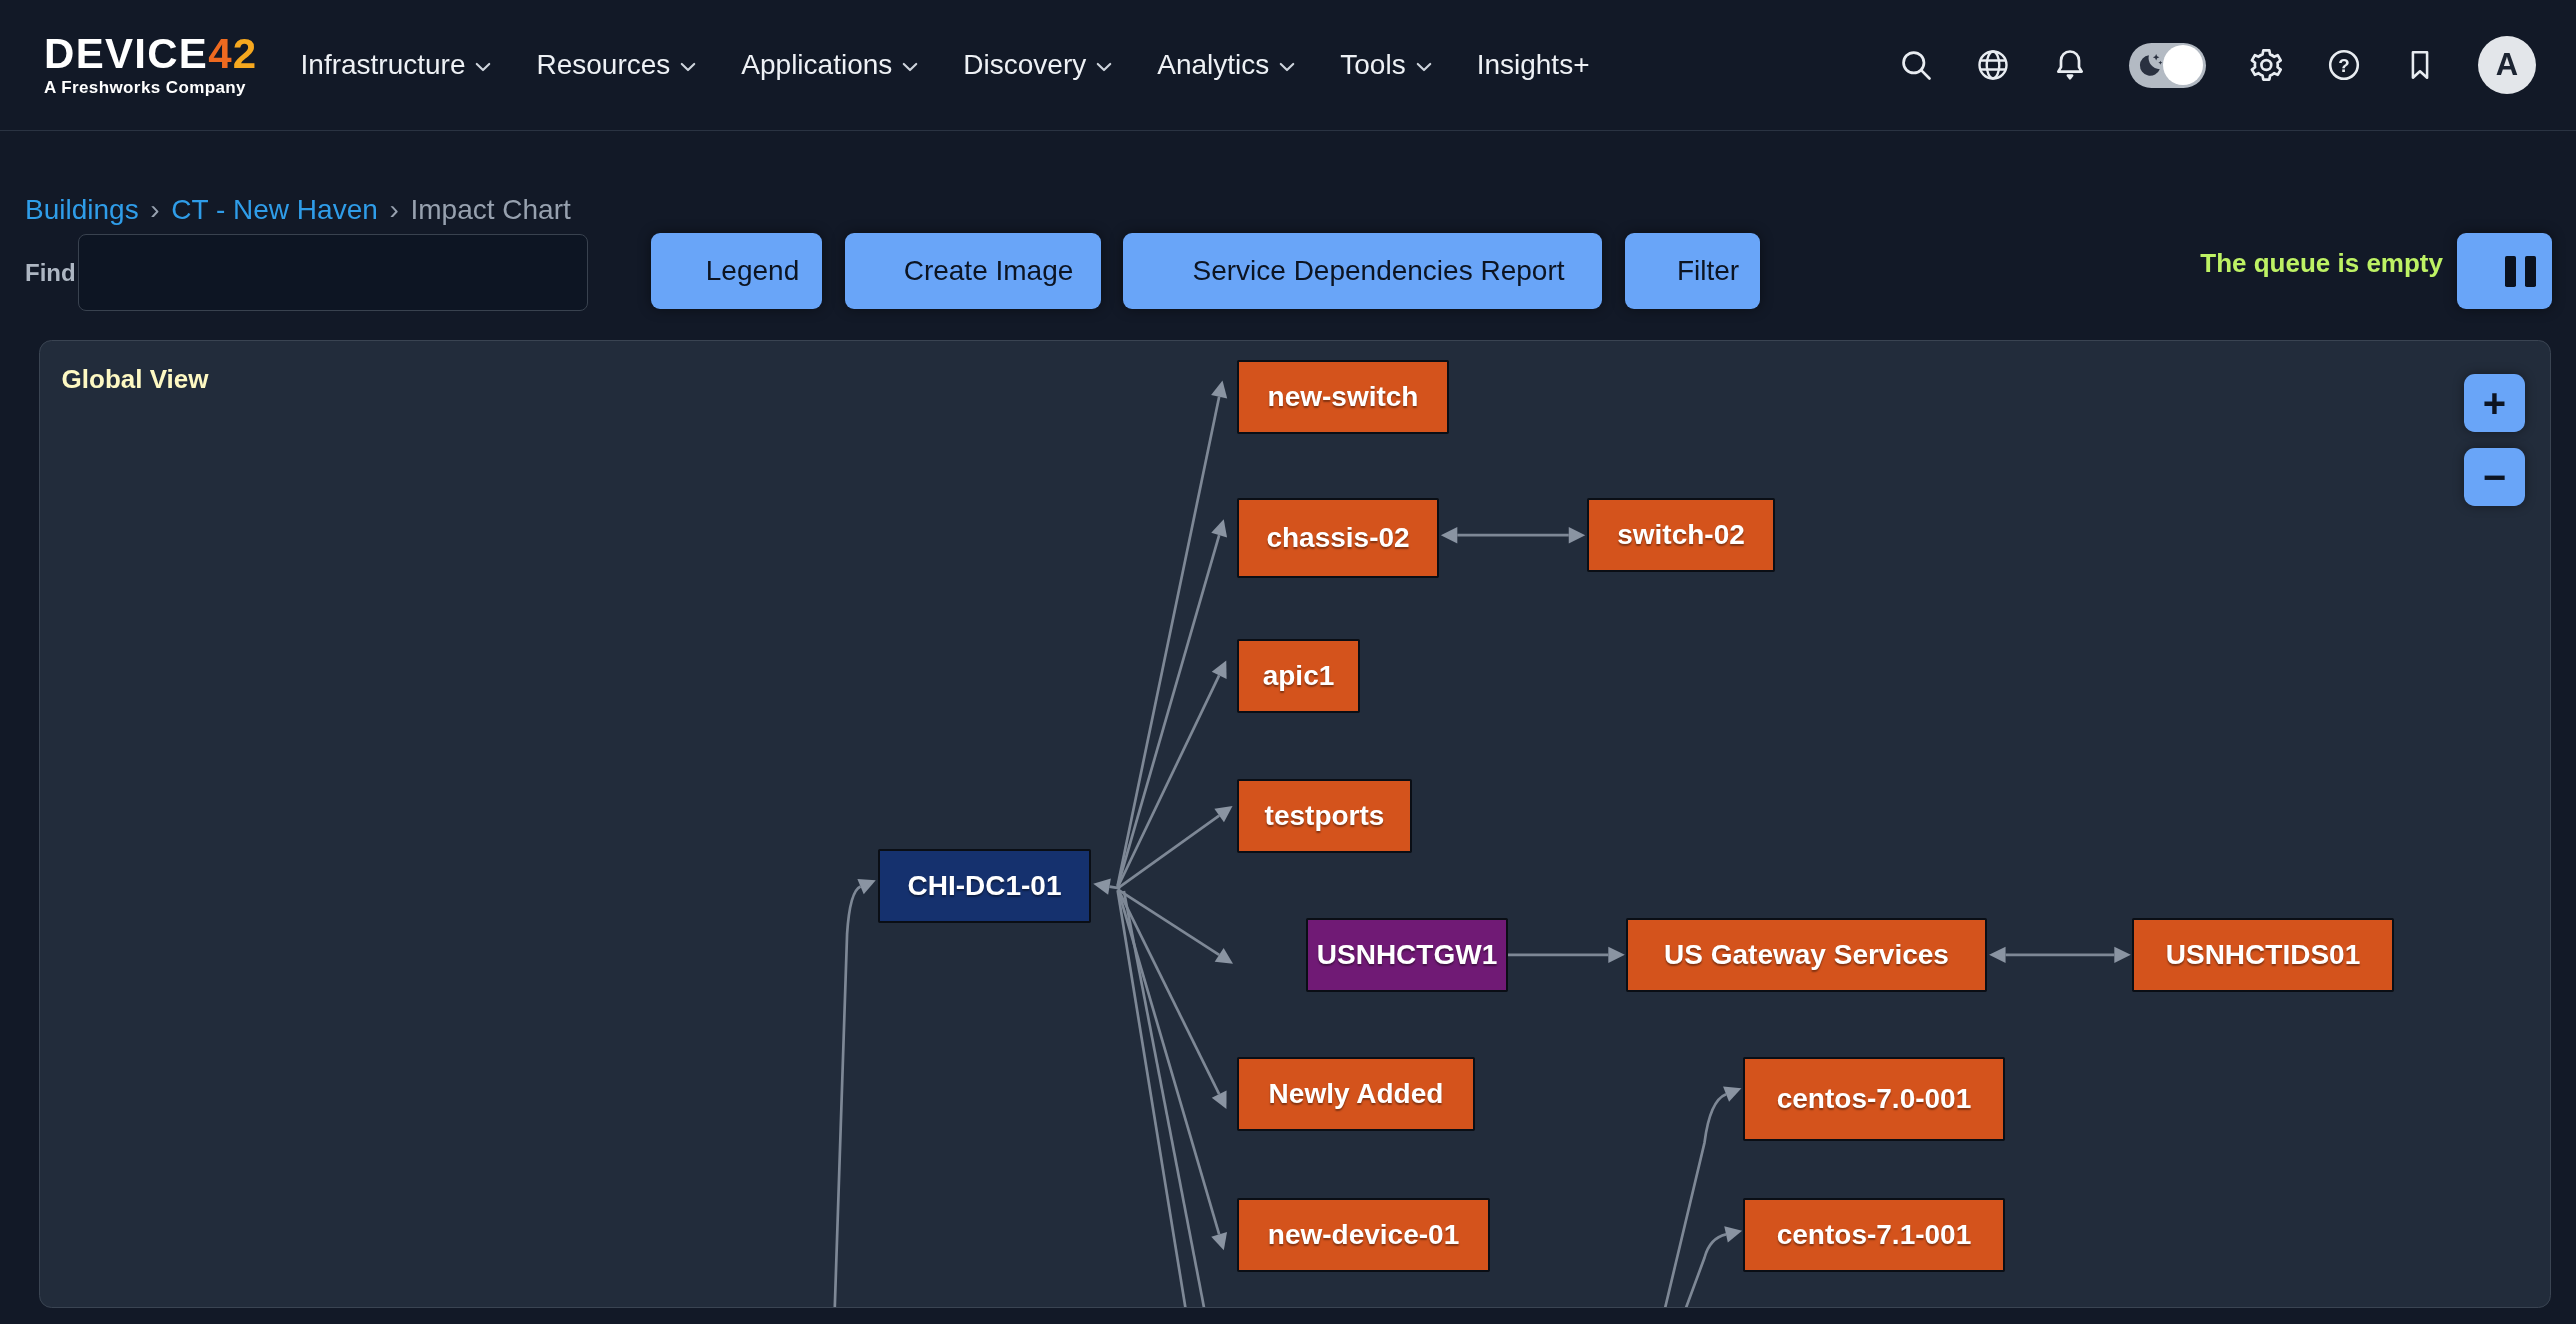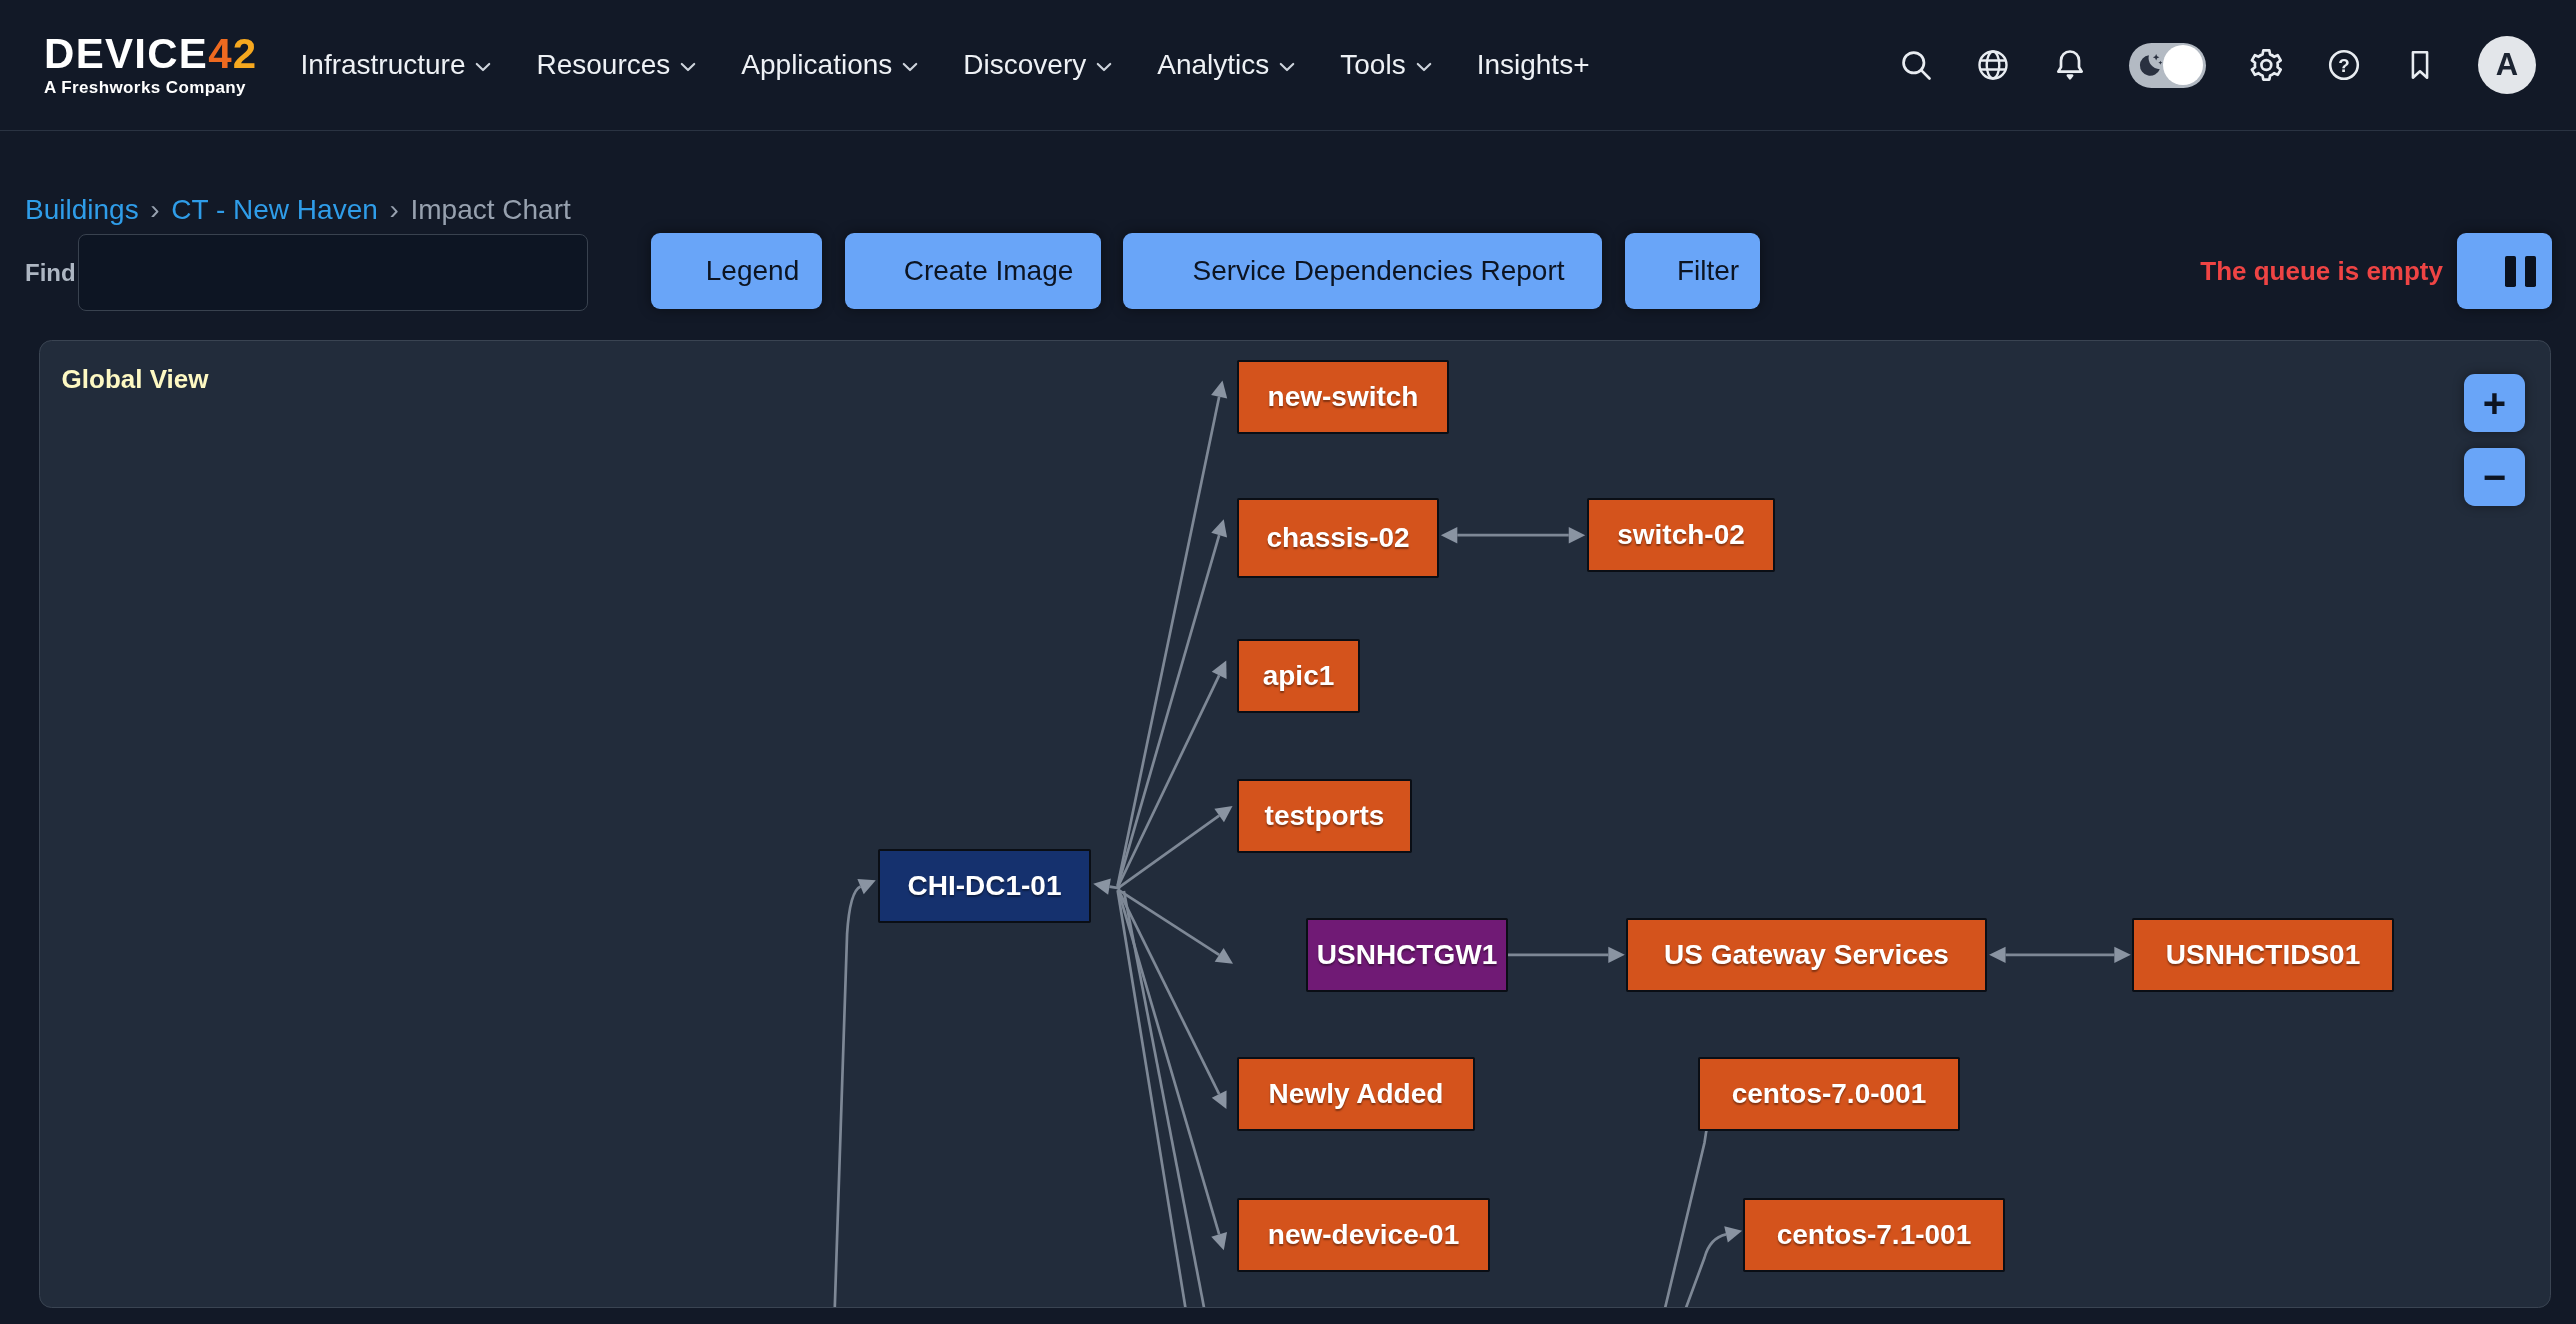--- a/index.html
+++ b/index.html
@@ -72,22 +72,22 @@
   }
   .btn-row { position:absolute; left:651px; top:233px; height:76px; display:flex; gap:22.5px; }
   .btn-blue {
     background:#69a5f8; color:#0c1422; border:none; border-radius:9px;
     font-size:28px; font-weight:500; font-family:"Liberation Sans", sans-serif;
     display:flex; align-items:center; justify-content:center; cursor:pointer;
     box-shadow:0 0 12.6px rgba(0,0,0,.45);
     padding-left:32px;
   }
   .queue-label {
-    position:absolute; right:133px; top:233px; height:76px;
-    display:flex; align-items:center; font-size:26px; font-weight:600; color:#ef4444;
+    position:absolute; right:133px; top:225px; height:76px;
+    display:flex; align-items:center; font-size:26px; font-weight:600; color:#bef264;
   }
   .pause-btn {
     position:absolute; right:24px; top:233px; width:95px; height:76px;
     display:flex; align-items:center; justify-content:center; gap:9px;
   }
   .pause-bar { width:10.8px; height:31px; background:#0a1220; border-radius:1.8px; }
 
   
   .panel {
     position:absolute; left:39px; top:340px; width:2512px; height:968px;
@@ -284,21 +284,21 @@
       <div class="node node-root" style="left: 838px; top: 508px; width: 213px; height: 74px; background: rgb(21, 49, 110);">CHI-DC1-01</div>
       <div class="node node-device" style="left: 1197px; top: 19px; width: 212px; height: 74px; background: rgb(212, 83, 28);">new-switch</div>
       <div class="node node-device" style="left: 1197px; top: 157px; width: 202px; height: 80px; background: rgb(212, 83, 28);">chassis-02</div>
       <div class="node node-device" style="left: 1547px; top: 157px; width: 188px; height: 74px; background: rgb(212, 83, 28);">switch-02</div>
       <div class="node node-device" style="left: 1197px; top: 298px; width: 123px; height: 74px; background: rgb(212, 83, 28);">apic1</div>
       <div class="node node-device" style="left: 1197px; top: 438px; width: 175px; height: 74px; background: rgb(212, 83, 28);">testports</div>
       <div class="node node-device" style="left: 1266px; top: 577px; width: 202px; height: 74px; background: #701a75;">USNHCTGW1</div>
       <div class="node node-device" style="left: 1586px; top: 577px; width: 361px; height: 74px; background: rgb(212, 83, 28);">US Gateway Services</div>
       <div class="node node-device" style="left: 2092px; top: 577px; width: 262px; height: 74px; background: rgb(212, 83, 28);">USNHCTIDS01</div>
       <div class="node node-device" style="left: 1197px; top: 716px; width: 238px; height: 74px; background: rgb(212, 83, 28);">Newly Added</div>
-      <div class="node node-device" style="left: 1658px; top: 716px; width: 262px; height: 74px; background: rgb(212, 83, 28);">centos-7.0-001</div>
+      <div class="node node-device" style="left: 1703px; top: 716px; width: 262px; height: 84px; background: rgb(212, 83, 28);">centos-7.0-001</div>
       <div class="node node-device" style="left: 1197px; top: 857px; width: 253px; height: 74px; background: rgb(212, 83, 28);">new-device-01</div>
       <div class="node node-device" style="left: 1703px; top: 857px; width: 262px; height: 74px; background: rgb(212, 83, 28);">centos-7.1-001</div>
     </div>
 
   <div class="zoom-btn zoom-in">+</div>
   <div class="zoom-btn zoom-out">−</div>
 </div>
 
 
 </body></html>

